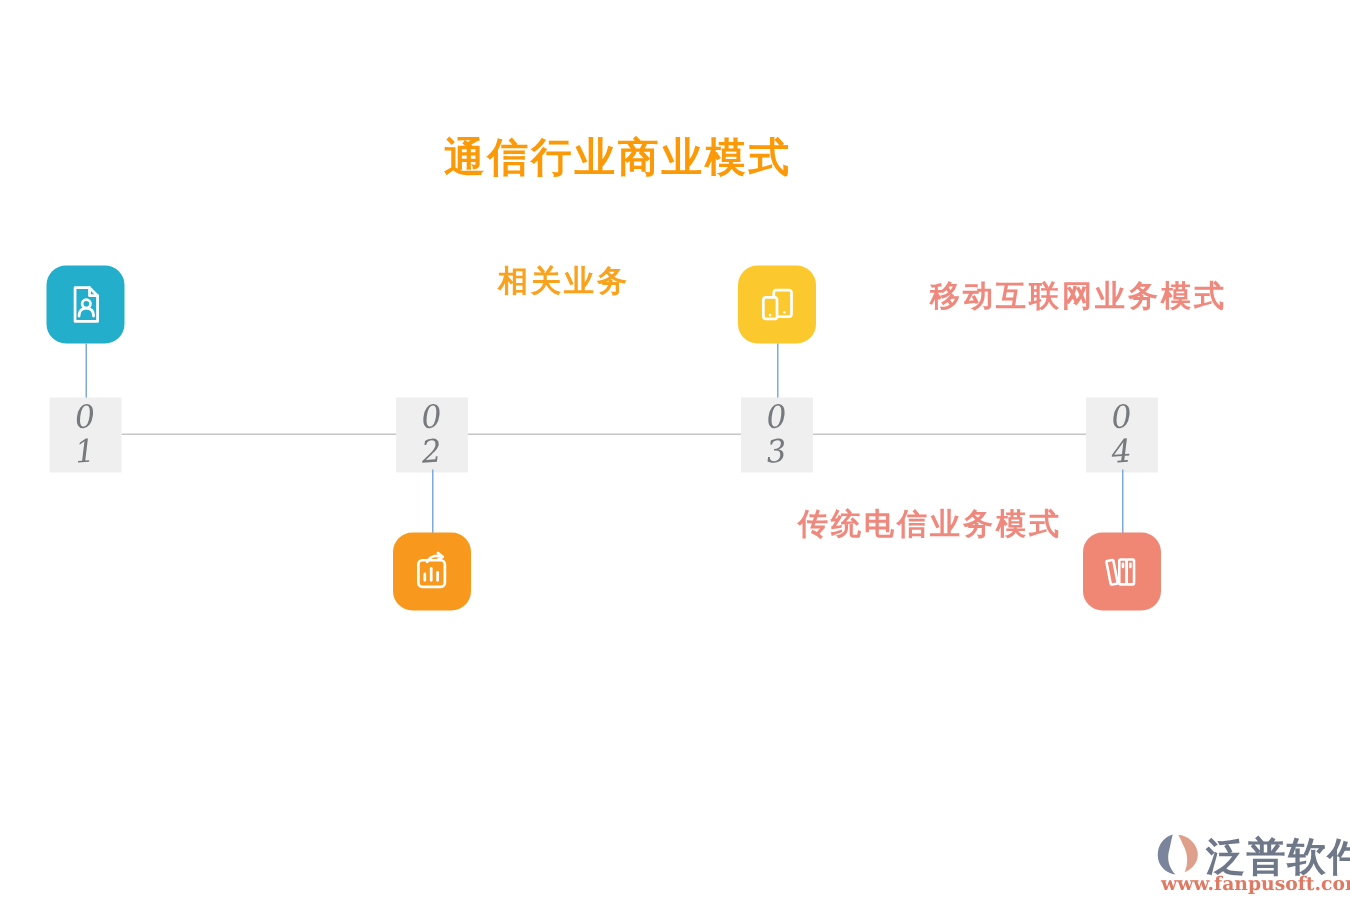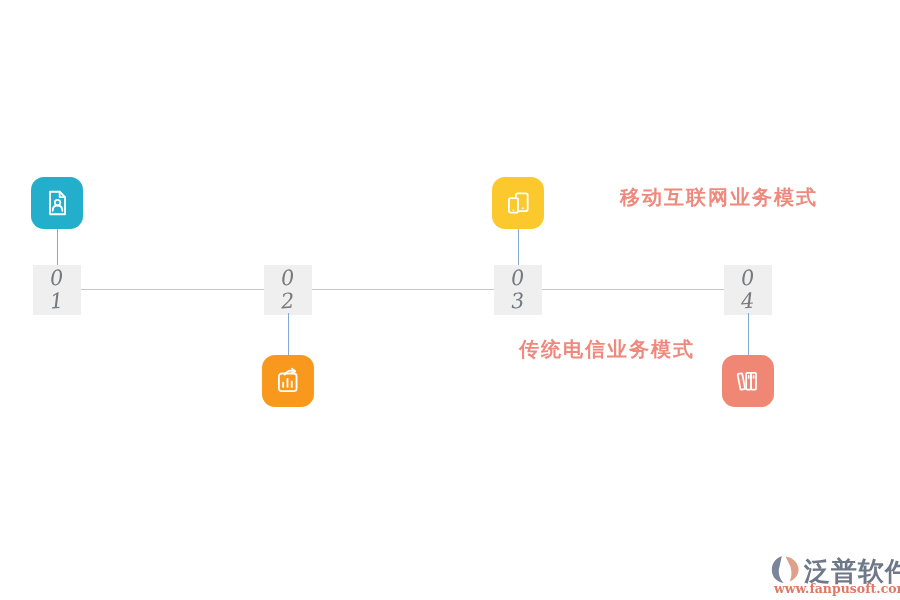--- a/index.html
+++ b/index.html
@@ -44,57 +44,59 @@
   .tile.t3 { left:492px; top:177px; background:#FBC92D; }
   .tile.t4 { left:722px; top:355px; background:#EF8774; }
   .tile svg { display:block; }
 
   .nlabel {
     position:absolute; font-weight:bold; font-size:20px; letter-spacing:2px;
     white-space:nowrap;
   }
   .nlabel.l1 { left:76px;  top:337px; color:#2AA3DE; }
   .nlabel.l2 { left:332px; top:174px; color:#F9A21D; }
-  .nlabel.l3 { left:519px; top:336px; color:#F0897D;text-align:right; }
+  .nlabel.l3 { left:532px; top:336px; color:#F0897D;text-align:right; }
   .nlabel.l4 { left:620px; top:184px; color:#F0897D; }
 
   .footer-logo { position:absolute; left:770px; top:551px; width:128px; height:46px; }
   .footer-mark { position:absolute; left:0; top:3px; }
   .footer-brand {
     position:absolute; left:34px; top:3px; font-size:26px; font-weight:bold;
     letter-spacing:1px; color:#6F7889; white-space:nowrap;
   }
   .footer-url {
     position:absolute; left:4px; top:30px;
     font-family:"DejaVu Serif",serif; font-size:12.5px; font-weight:bold;
     color:#DE7A64; white-space:nowrap;
   }
 </style>
 </head>
 <body>
 
 <div class="stage">
 
+  <div class="title">通信行业商业模式</div>
 
   <div class="hline"></div>
 
   <div class="tile t1">
     <svg width="30" height="30" viewBox="0 0 28 28" fill="none" stroke="#ffffff" stroke-width="1.7" stroke-linecap="round" stroke-linejoin="round">
       <path d="M7.5 3.5 H16.5 L21.5 8.5 V24.5 H7.5 Z"></path>
       <path d="M16.5 3.5 V8.5 H21.5"></path>
       <circle cx="14.5" cy="13.6" r="2.6"></circle>
       <path d="M10 21.2 C10 17.4 12.4 16.3 14.5 16.3 C16.6 16.3 19 17.4 19 21.2"></path>
     </svg>
   </div>
   <div class="vconn c1"></div>
   <div class="numbox b1">
     <span class="digit">0</span>
     <span class="digit">1</span>
   </div>
 
+  <div class="nlabel l2">相关业务</div>
   <div class="numbox b2">
     <span class="digit">0</span>
     <span class="digit">2</span>
   </div>
   <div class="vconn c2"></div>
   <div class="tile t2">
     <svg width="30" height="30" viewBox="0 0 28 28" fill="none" stroke="#ffffff" stroke-width="1.7" stroke-linecap="round" stroke-linejoin="round">
       <rect x="5.5" y="7" width="16.5" height="16.5" rx="2.5"></rect>
       <path d="M9.5 19.5 V15.5"></path>
       <path d="M13.5 19.5 V12"></path>

